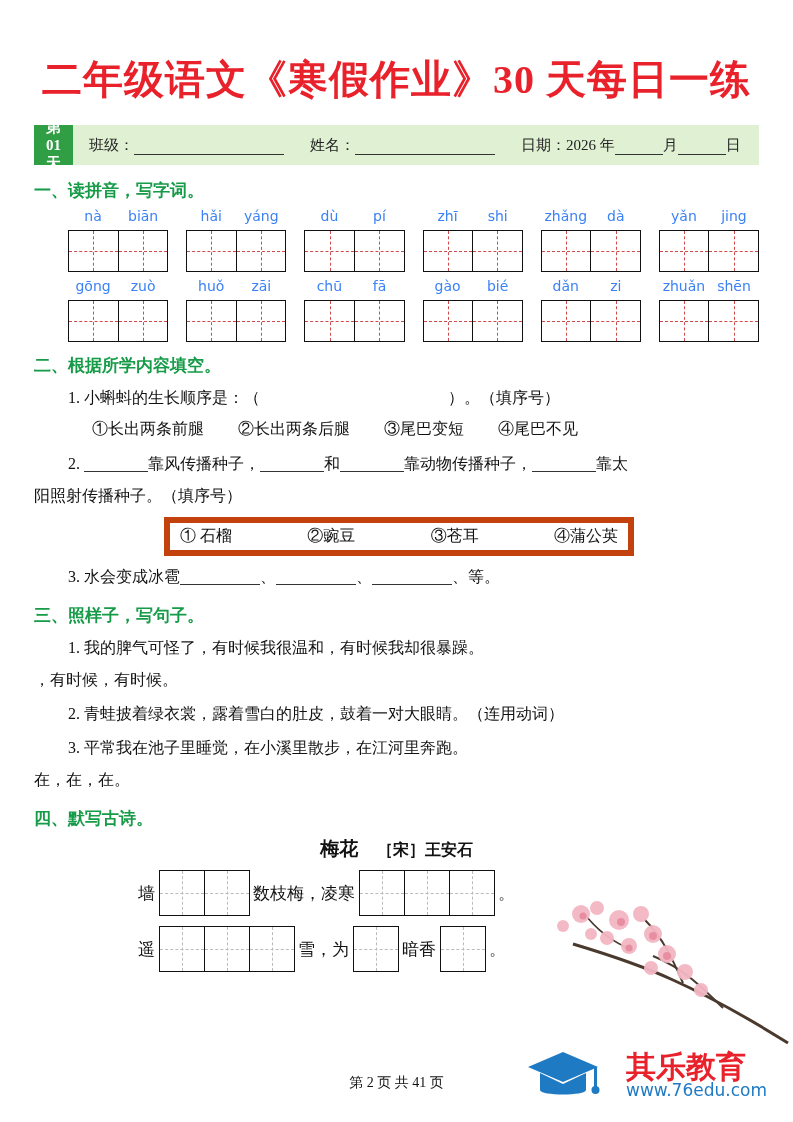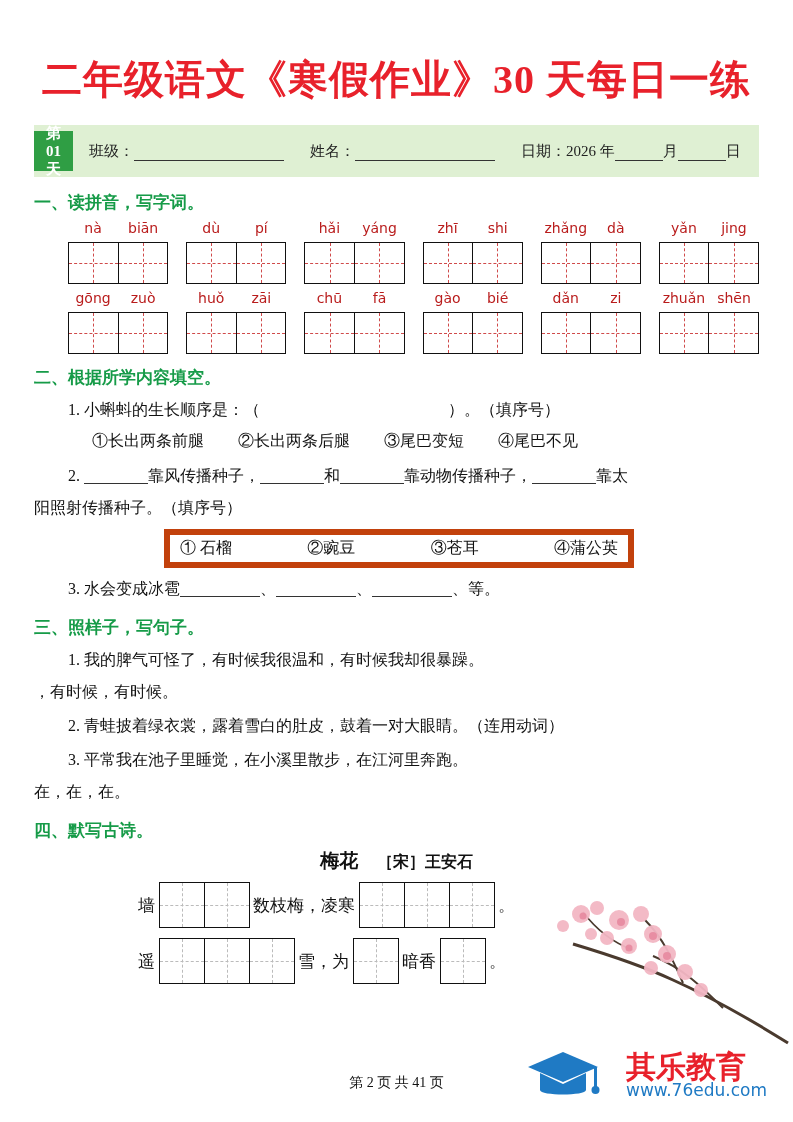--- a/index.html
+++ b/index.html
@@ -25,21 +25,21 @@
     font-weight:bold;
     font-size:40px;
     color:#e8212b;
     letter-spacing:1px;
     margin:22px 0 18px 0;
     white-space:nowrap;
   }
   
   .headbar{
     background:#dff0d3;
-    height:52px;
+    height:40px;
     display:flex;
     align-items:center;
     font-size:15px;
     color:#222;
     margin-bottom:14px;
   }
   .daytag{
     background:#2f9e44;
     color:#fff;
     font-size:15px;
@@ -65,21 +65,21 @@
     display:flex;
     gap:18px;
     margin-bottom:6px;
     padding-left:34px;
   }
   .pycell{width:124px;}
   .pylabels{
     display:flex;
     font-family:"DejaVu Sans", sans-serif;
     font-size:14px;
-    color:#b91c1c;
+    color:#3b82f6;
     height:20px;
     margin-bottom:2px;
   }
   .pylabels span{flex:1;text-align:center;white-space:nowrap;}
   .boxpair{
     display:flex;
     border:1px solid #111;
     height:42px;
     box-sizing:border-box;
   }
@@ -218,32 +218,32 @@
           <span>nà</span>
           <span>biān</span>
         </div>
       <div class="boxpair">
           <div class="bx"></div>
           <div class="bx"></div>
         </div>
     </div>
     <div class="pycell">
       <div class="pylabels">
+          <span>hǎi</span>
+          <span>yáng</span>
+        </div>
+      <div class="boxpair">
+          <div class="bx"></div>
+          <div class="bx"></div>
+        </div>
+    </div>
+    <div class="pycell">
+      <div class="pylabels">
           <span>dù</span>
           <span>pí</span>
-        </div>
-      <div class="boxpair">
-          <div class="bx"></div>
-          <div class="bx"></div>
-        </div>
-    </div>
-    <div class="pycell">
-      <div class="pylabels">
-          <span>hǎi</span>
-          <span>yáng</span>
         </div>
       <div class="boxpair">
           <div class="bx"></div>
           <div class="bx"></div>
         </div>
     </div>
     <div class="pycell">
       <div class="pylabels">
           <span>zhī</span>
           <span>shi</span>

